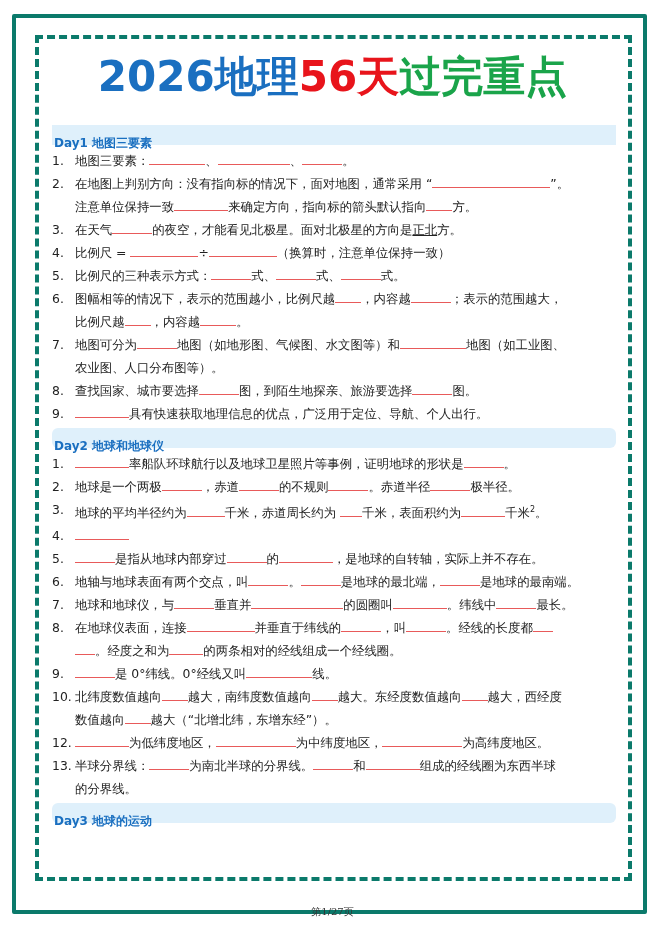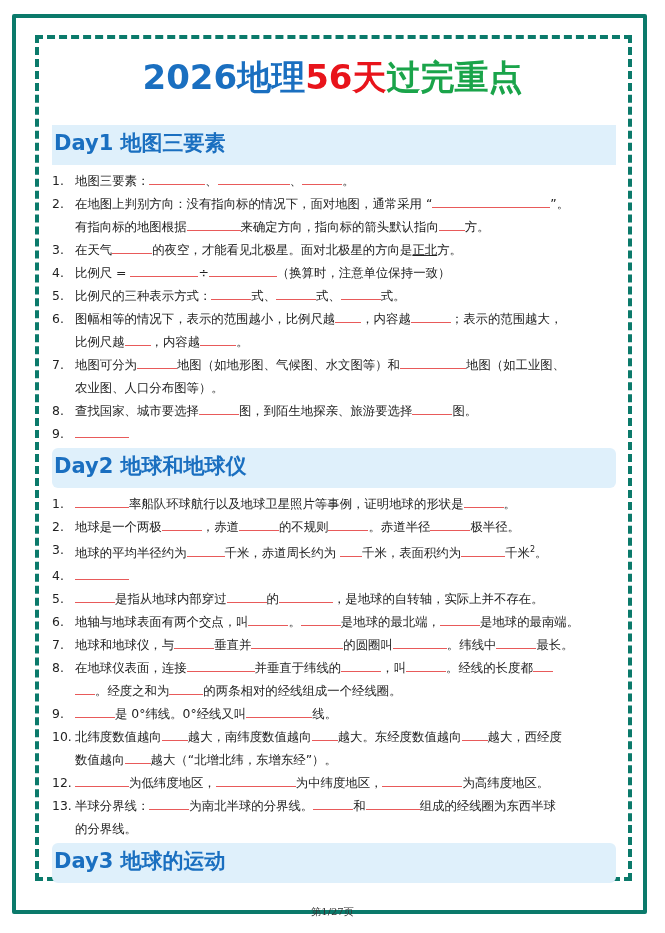--- a/index.html
+++ b/index.html
@@ -3,27 +3,27 @@
 <meta charset="utf-8">
 <style>
   html, body { margin: 0; padding: 0; background: #ffffff; }
   body { width: 665px; height: 933px; position: relative; overflow: hidden;
          font-family: "DejaVu Sans", "Liberation Sans", sans-serif; color: #222; }
   .outer-frame { position: absolute; left: 12px; top: 14px; width: 635px; height: 900px;
                  border: 4px solid #0b7a6b; box-sizing: border-box; border-radius: 2px; }
   .inner-frame { position: absolute; left: 35px; top: 35px; width: 597px; height: 846px;
                  border: 4px dashed #0b7a6b; box-sizing: border-box; }
   .title { position: absolute; left: 0; top: 57px; width: 665px; text-align: center;
-           font-size: 34px; font-weight: bold; letter-spacing: 0px; line-height: 40px; }
+           font-size: 42px; font-weight: bold; letter-spacing: 0px; line-height: 40px; }
   .title .t1 { color: #1a6fc0; }
   .title .t2 { color: #e8141b; }
   .title .t3 { color: #1aa44a; }
   .content { position: absolute; left: 52px; top: 125px; width: 564px; }
-  .day-header { background: #dff0fb; height: 40px; line-height: 36px; padding-left: 2px;
-                font-size: 21px; font-weight: bold; color: #1a6fc0; margin-bottom: 4px; }
+  .day-header { background: #dff0fb; height: 20px; line-height: 36px; padding-left: 2px;
+                font-size: 12px; font-weight: bold; color: #1a6fc0; margin-bottom: 4px; }
   .item { display: flex; font-size: 12.4px; line-height: 23px; }
   .num { width: 23px; flex: none; }
   .txt { flex: 1; }
   .blank { display: inline-block; border-bottom: 1px solid #e85a5a; height: 14px; vertical-align: baseline; }
   .ul { text-decoration: underline; }
   .sp { margin-top: 3px; border-radius: 6px; }
   .footer { position: absolute; left: 0; top: 905px; width: 665px; text-align: center;
             font-family: "DejaVu Serif", serif; font-size: 10px; color: #333; }
 </style>
 </head>
@@ -44,21 +44,21 @@
       <span class="num">1.</span>
       <span class="txt">
     <span>地图三要素：</span><span class="blank" style="width:56px"></span><span>、</span><span class="blank" style="width:72px"></span><span>、</span><span class="blank" style="width:40px"></span><span>。</span>
   </span>
     </div>
 
   <div class="item">
       <span class="num">2.</span>
       <span class="txt">
     <span>在地图上判别方向：没有指向标的情况下，面对地图，通常采用 “</span><span class="blank" style="width:118px"></span><span>”。</span><br>
-    <span>有指向标的地图根据</span><span class="blank" style="width:54px"></span><span>来确定方向，指向标的箭头默认指向</span><span class="blank" style="width:26px"></span><span>方。</span>
+    <span>注意单位保持一致</span><span class="blank" style="width:54px"></span><span>来确定方向，指向标的箭头默认指向</span><span class="blank" style="width:26px"></span><span>方。</span>
   </span>
     </div>
 
   <div class="item">
       <span class="num">3.</span>
       <span class="txt">
     <span>在天气</span><span class="blank" style="width:40px"></span><span>的夜空，才能看见北极星。面对北极星的方向是</span><span class="ul">正北</span><span>方。</span>
   </span>
     </div>
 
@@ -95,21 +95,21 @@
   <div class="item">
       <span class="num">8.</span>
       <span class="txt">
     <span>查找国家、城市要选择</span><span class="blank" style="width:40px"></span><span>图，到陌生地探亲、旅游要选择</span><span class="blank" style="width:40px"></span><span>图。</span>
   </span>
     </div>
 
   <div class="item">
       <span class="num">9.</span>
       <span class="txt">
-    <span class="blank" style="width:54px"></span>
+    <span class="blank" style="width:54px"></span><span>具有快速获取地理信息的优点，广泛用于定位、导航、个人出行。</span>
   </span>
     </div>
 
   <div class="day-header sp">Day2  地球和地球仪</div>
 
   <div class="item">
       <span class="num">1.</span>
       <span class="txt">
     <span class="blank" style="width:54px"></span><span>率船队环球航行以及地球卫星照片等事例，证明地球的形状是</span><span class="blank" style="width:40px"></span><span>。</span>
   </span>

